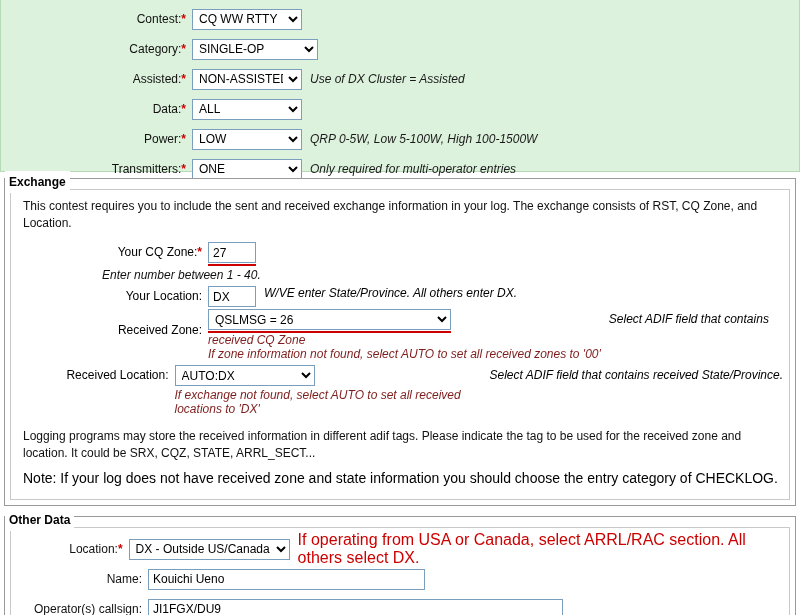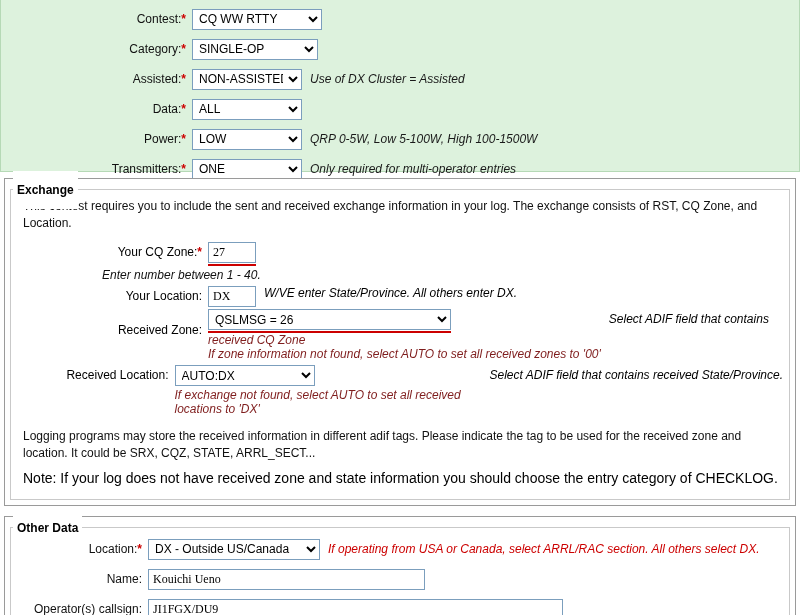--- a/index.html
+++ b/index.html
@@ -51,21 +51,21 @@
     font-family: "Liberation Sans", sans-serif;
     font-size: 12px;
     height: 21px;
     border: 1px solid #7b9ebd;
     background: #ffffff;
     color: #000;
     padding: 1px 2px;
     box-sizing: border-box;
   }
   input.ctl {
-    font-family: Liberation Serif, serif;
+    font-family: Liberation Sans, sans-serif;
     font-size: 12px;
     height: 21px;
     border: 1px solid #7b9ebd;
     background: #ffffff;
     color: #000;
     padding: 1px 4px;
     box-sizing: border-box;
   }
   .hint {
     font-style: italic;
@@ -79,23 +79,23 @@
   .section {
     border: 1px solid #9a9a9a;
     margin: 6px 4px 0 4px;
     position: relative;
     background: #ffffff;
     box-sizing: border-box;
   }
   .section-title {
     position: absolute;
     top: -8px;
-    left: 8px;
-    background: #ffffff;
-    padding: 12px 4px;
+    left: 0;
+    background: #ffffff;
+    padding: 4px 4px;
     font-weight: bold;
     font-size: 12px;
     color: #000;
   }
   .section-inner {
     border: 1px solid #c9c9c9;
     margin: 10px 5px 5px 5px;
     padding: 8px 6px 8px 6px;
     box-sizing: border-box;
   }
@@ -143,22 +143,21 @@
     margin-top: 1px;
   }
   .inline-hint {
     font-style: italic;
     font-size: 12px;
     padding-left: 8px;
     white-space: nowrap;
   }
   .redtext {
     color: #cc0000;
-    font-style: italic;
-    font-size: 12px;
+    font-size: 16px;
     padding-left: 8px;
   }
   .note {
     font-size: 14px;
     line-height: 17px;
     margin: 8px 0 4px 6px;
   }
   .bottom-row {
     display: flex;
     align-items: center;
@@ -169,21 +168,21 @@
 <body>
 
 <div class="page">
 
   <div class="green-panel">
 
     <div class="row">
       <div class="lbl">
         <span>Contest:</span><span class="req">*</span>
       </div>
-      <select class="ctl" style="width:130px">
+      <select class="ctl" style="width:110px">
         <option>CQ WW RTTY</option>
       </select>
       <div class="hint"></div>
     </div>
 
     <div class="row">
       <div class="lbl">
         <span>Category:</span><span class="req">*</span>
       </div>
       <select class="ctl" style="width:126px">

